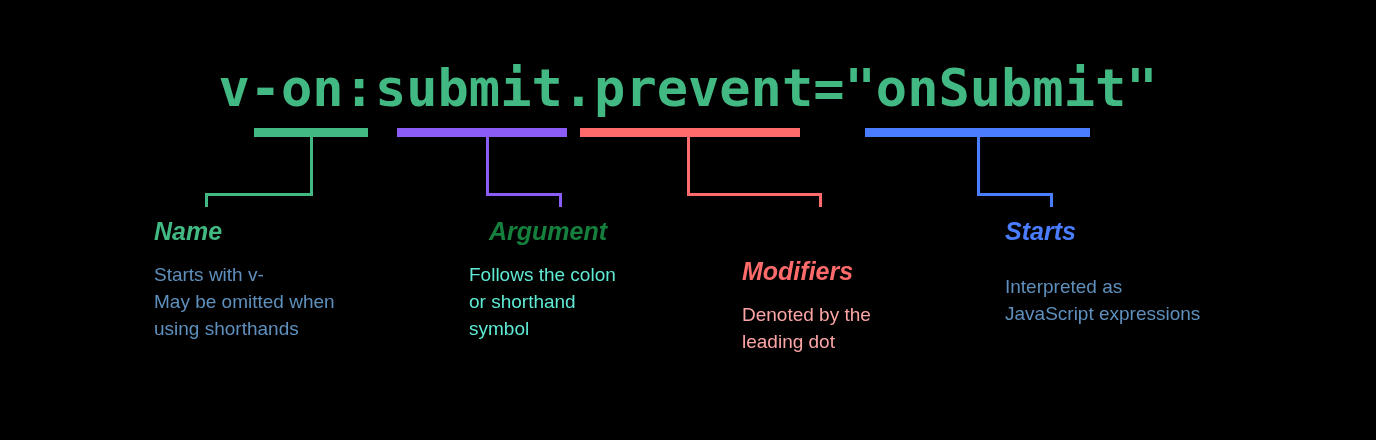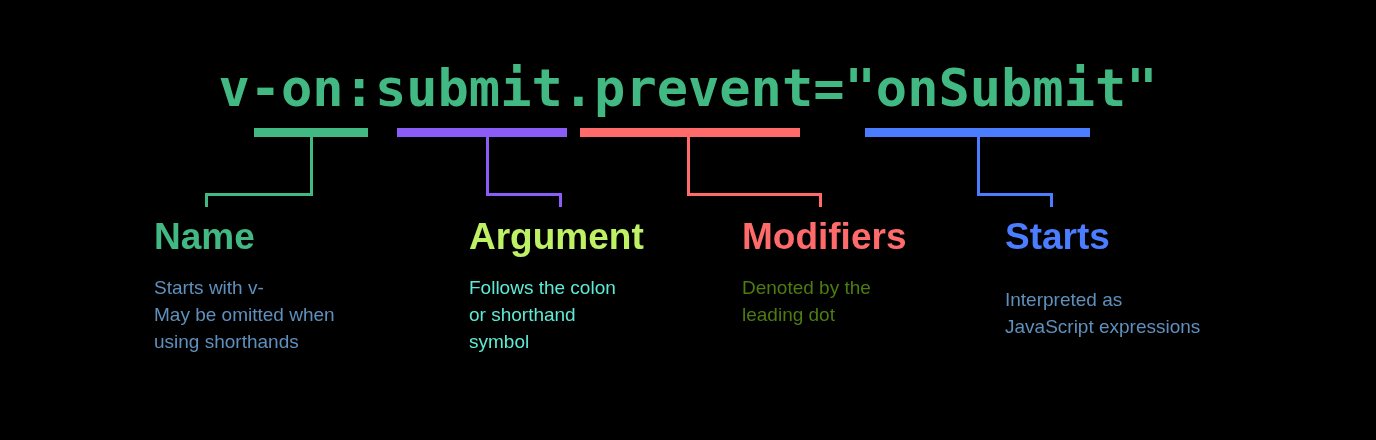--- a/index.html
+++ b/index.html
@@ -46,25 +46,26 @@
     pointer-events: none;
   }
 
   
   .label-block {
     position: absolute;
     top: 218px;
   }
   .label-title {
     font-family: "Liberation Sans", sans-serif;
-    font-size: 37px;
+    font-size: 25px;
     font-weight: 700;
     line-height: 1.05;
     margin: 0 0 18px 0;
     white-space: nowrap;
+    font-style: italic;
   }
   .label-desc {
     font-family: "Liberation Sans", sans-serif;
     font-size: 19px;
     font-weight: 400;
     line-height: 1.42;
     color: #5f90bd;
     white-space: pre-line;
     margin: 0;
   }
@@ -105,29 +106,29 @@
   </svg>
 
   <div class="label-block" style="left:154px;">
     <div class="label-title c-name" style="color: rgb(66, 184, 131);">Name</div>
     <div class="label-desc" style="color: rgb(95, 144, 189);">Starts with v-
 May be omitted when
 using shorthands</div>
   </div>
 
   <div class="label-block" style="left:469px;">
-    <div class="label-title c-argument" style="color: #bef264;">Argument</div>
+    <div class="label-title c-argument" style="color: #15803d; margin-left: 20px;">Argument</div>
     <div class="label-desc" style="color: #5eead4;">Follows the colon
 or shorthand
 symbol</div>
   </div>
 
   <div class="label-block" style="left:742px;">
-    <div class="label-title c-modifier" style="color: rgb(255, 107, 107);">Modifiers</div>
-    <div class="label-desc" style="color: #4d7c0f;">Denoted by the
+    <div class="label-title c-modifier" style="color: rgb(255, 107, 107); margin-top: 40px;">Modifiers</div>
+    <div class="label-desc" style="color: #fca5a5;">Denoted by the
 leading dot</div>
   </div>
 
   <div class="label-block" style="left:1005px;">
     <div class="label-title c-value" style="color: rgb(74, 125, 255);">Starts</div>
     <div class="label-desc" style="color: rgb(95, 144, 189); margin-top: 30px;">Interpreted as
 JavaScript expressions</div>
   </div>
 
 </div>

